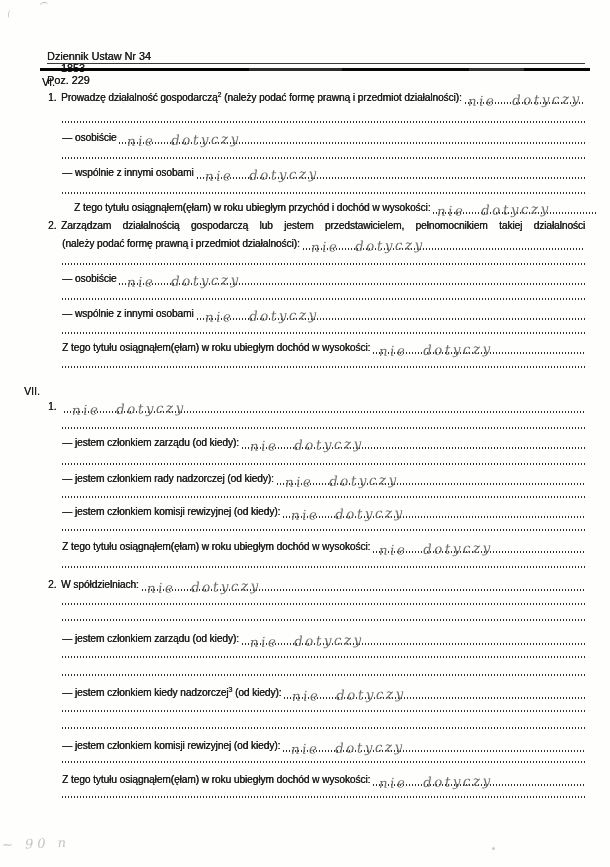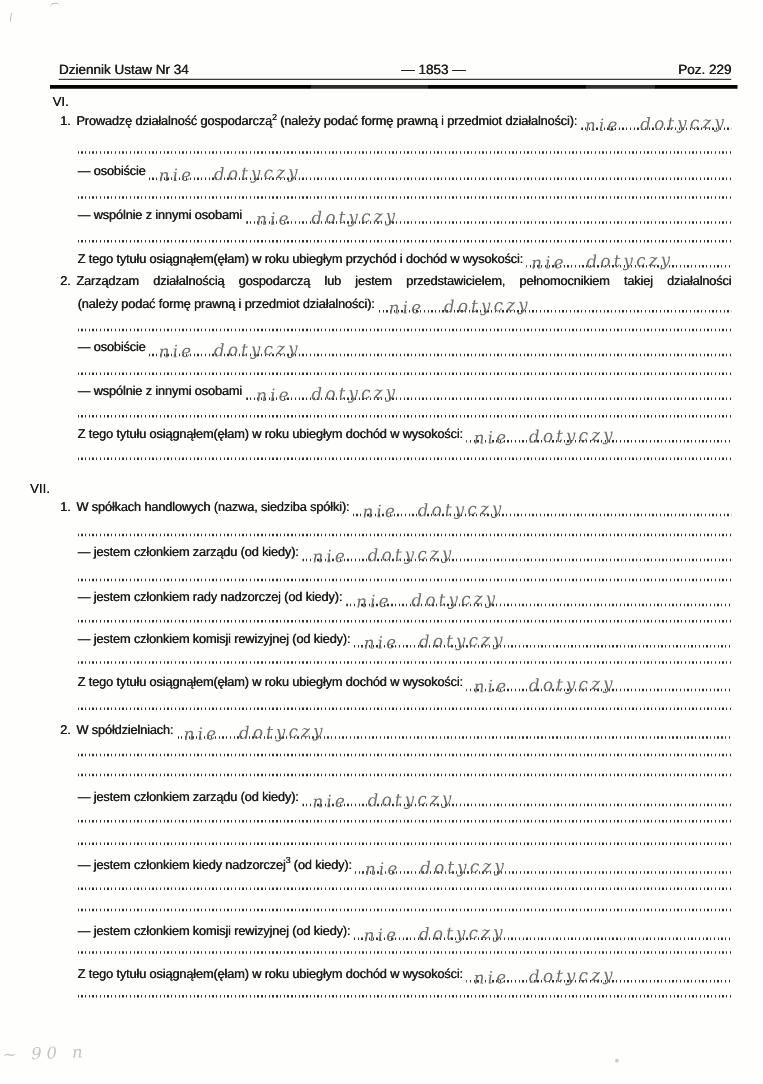--- a/index.html
+++ b/index.html
@@ -53,21 +53,21 @@
 </style>
 </head>
 <body>
 
 <div id="page">
 
   <div class="speck speck-a"></div>
   <div class="speck speck-b"></div>
   <div class="speck speck-c"></div>
 
-  <div class="header-row" style="top:50px;">
+  <div class="header-row" style="top:50px;flex-direction:column;">
     <span>Dziennik Ustaw Nr 34</span>
     <span>— 1853 —</span>
     <span>Poz. 229</span>
   </div>
   <div class="rule-thin" style="top:63px;"></div>
   <div class="rule-thick" style="top:68px;"></div>
 
   <div class="heading" style="left:42px; top:76px;">VI.</div>
 
   <div class="row" style="left:48px; top:91px; width:537px;">
@@ -88,21 +88,21 @@
   <div class="dotline" style="left:62px; top:157px; width:523px;"></div>
 
   <div class="row" style="left:62px; top:166px; width:523px;">
     <span class="lbl">— wspólnie z innymi osobami</span>
     <span class="fill">
         <span class="hw">nie dotyczy</span>
       </span>
   </div>
   <div class="dotline" style="left:62px; top:192px; width:523px;"></div>
 
-  <div class="row" style="left:62px; top:201px; width:523px;">
+  <div class="row" style="left:74px; top:201px; width:523px;">
     <span class="lbl">Z tego tytułu osiągnąłem(ęłam) w roku ubiegłym przychód i dochód w wysokości:</span>
     <span class="fill">
         <span class="hw" style="left:4px;">nie dotyczy</span>
       </span>
   </div>
 
   <div class="row" style="left:48px; top:219px; width:537px;">
     <span class="num">2.</span>
     <span class="jtext">Zarządzam działalnością gospodarczą lub jestem przedstawicielem, pełnomocnikiem takiej działalności</span>
   </div>
@@ -135,21 +135,20 @@
     <span class="fill">
         <span class="hw" style="left:6px;">nie dotyczy</span>
       </span>
   </div>
   <div class="dotline" style="left:62px; top:366px; width:523px;"></div>
 
   <div class="heading" style="left:24px; top:385px;">VII.</div>
 
   <div class="row" style="left:48px; top:400px; width:537px;">
     <span class="num">1.</span>
-    <span class="lbl">W spółkach handlowych (nazwa, siedziba spółki):</span>
     <span class="fill">
         <span class="hw">nie dotyczy</span>
       </span>
   </div>
   <div class="dotline" style="left:62px; top:427px; width:523px;"></div>
 
   <div class="row" style="left:62px; top:436px; width:523px;">
     <span class="lbl">— jestem członkiem zarządu (od kiedy):</span>
     <span class="fill">
         <span class="hw">nie dotyczy</span>

